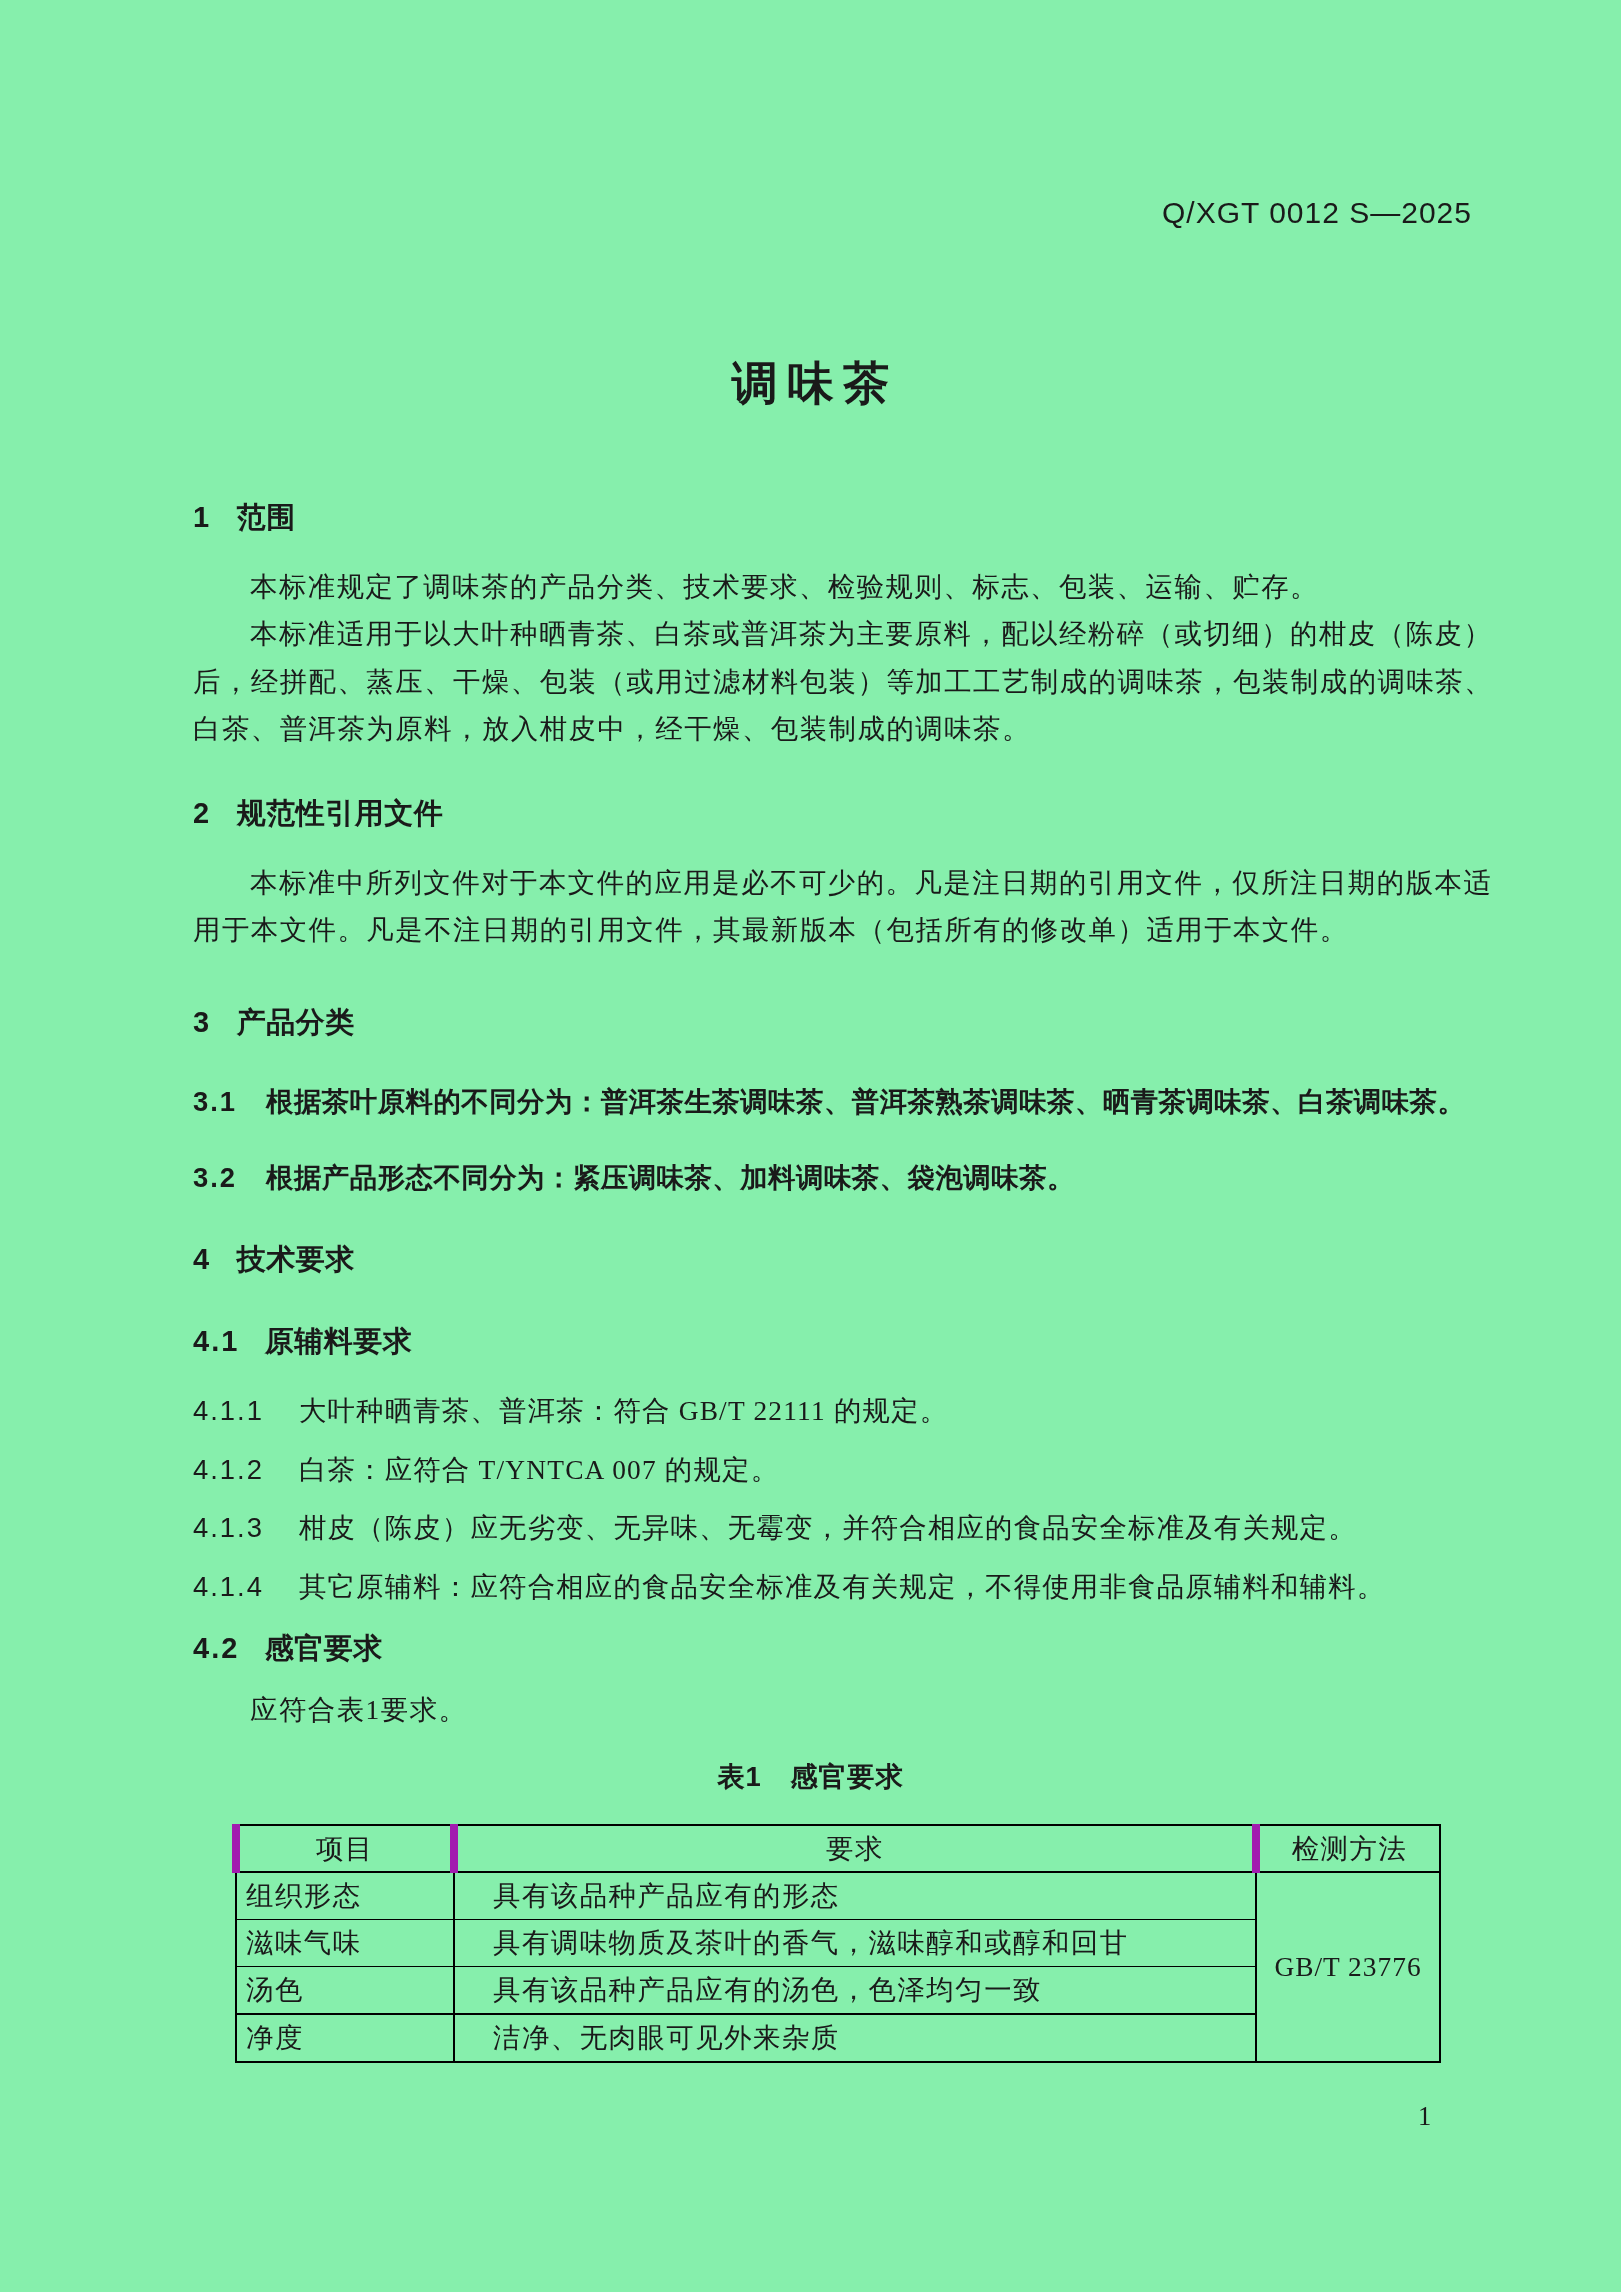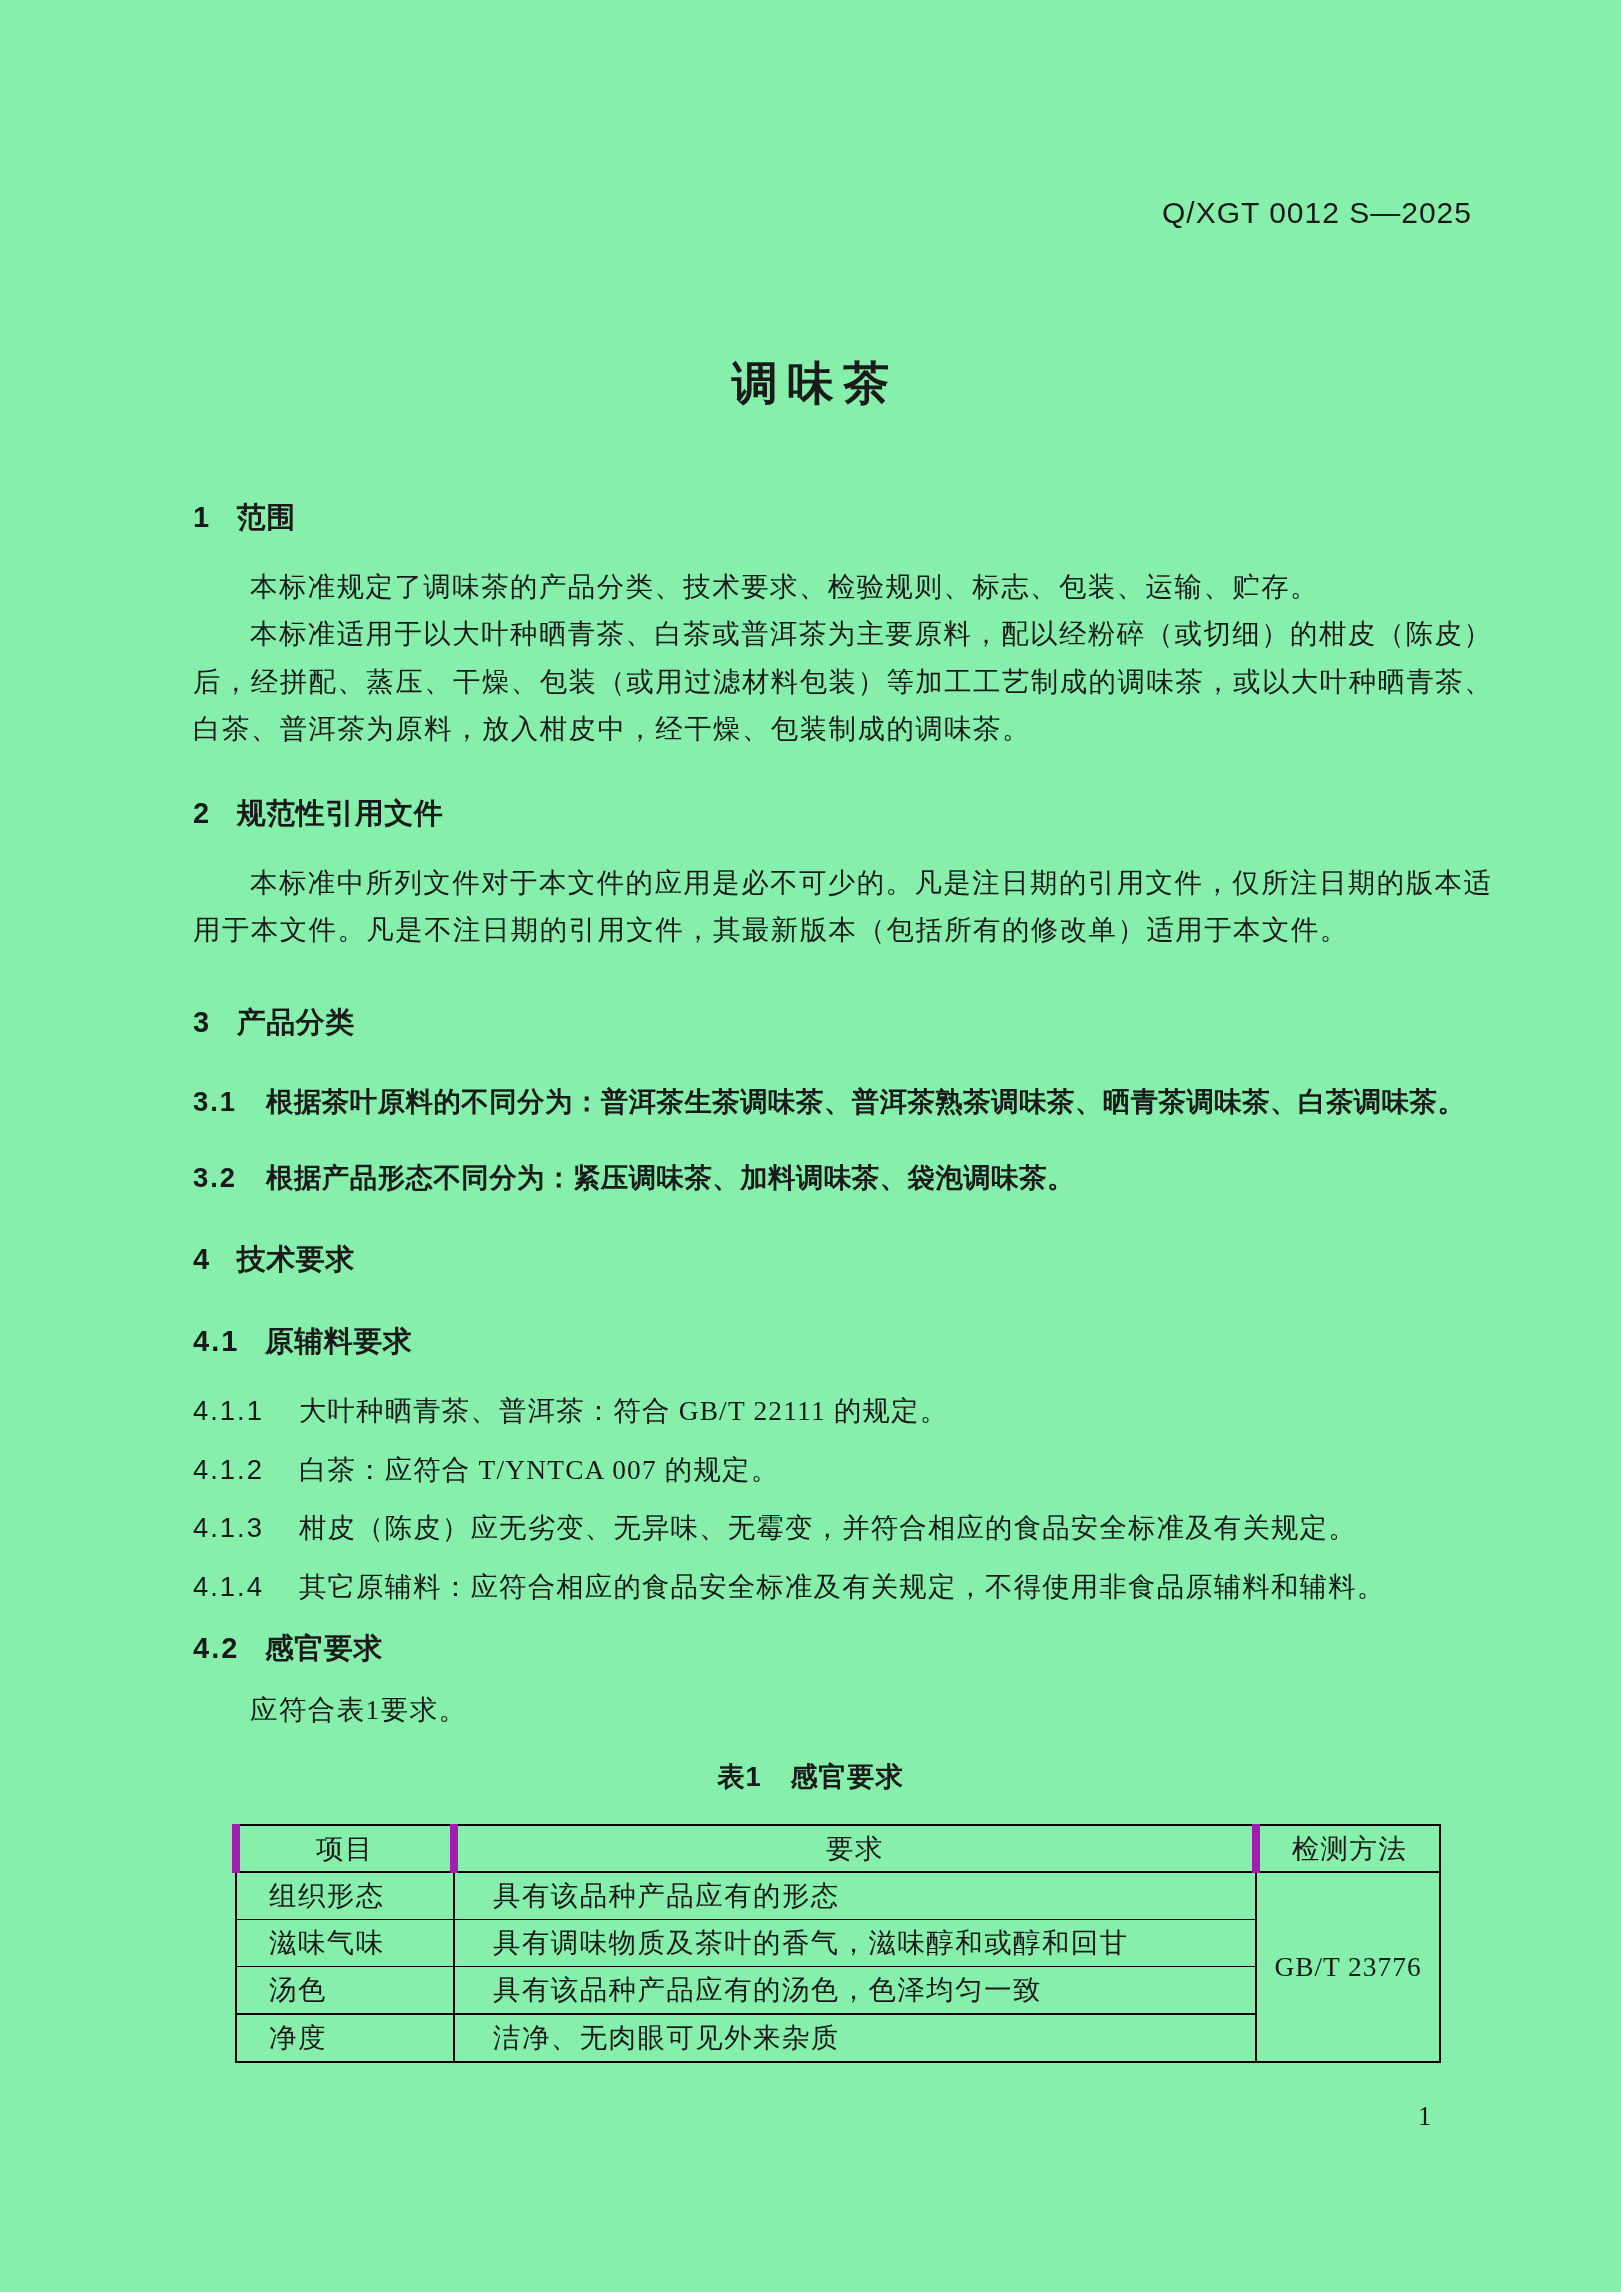--- a/index.html
+++ b/index.html
@@ -110,21 +110,21 @@
     border-left: 8px solid #a21caf;
     letter-spacing: 1.5px;
   }
   table.sensory td {
     height: 44px;
     border-left: 2px solid #000;
     border-top: 1px solid #000;
     vertical-align: middle;
     letter-spacing: 1.5px;
   }
-  table.sensory td.item { padding-left: 32px; }
+  table.sensory td.item { padding-left: 9px; }
   table.sensory td.req  { padding-left: 38px; }
   table.sensory tr.thick-top td { border-top: 2.9px solid #000; }
   table.sensory td.method {
     text-align: center;
     border-top: none;
     letter-spacing: 1px;
   }
 
   .page-number {
     position: absolute;
@@ -140,21 +140,21 @@
 
   <div class="doc-number">Q/XGT 0012 S—2025</div>
 
   <div class="doc-title">调味茶</div>
 
   <div class="heading" style="top:498px">
     <span class="hnum">1</span><span>范围</span>
   </div>
   <div class="body-line indent" style="top:570px">本标准规定了调味茶的产品分类、技术要求、检验规则、标志、包装、运输、贮存。</div>
   <div class="body-line indent" style="top:617px">本标准适用于以大叶种晒青茶、白茶或普洱茶为主要原料，配以经粉碎（或切细）的柑皮（陈皮）</div>
-  <div class="body-line" style="top:665px">后，经拼配、蒸压、干燥、包装（或用过滤材料包装）等加工工艺制成的调味茶，或以大叶种晒青茶、</div>
+  <div class="body-line" style="top:665px">后，经拼配、蒸压、干燥、包装（或用过滤材料包装）等加工工艺制成的调味茶，包装制成的调味茶、</div>
   <div class="body-line" style="top:712px">白茶、普洱茶为原料，放入柑皮中，经干燥、包装制成的调味茶。</div>
 
   <div class="heading" style="top:794px">
     <span class="hnum">2</span><span>规范性引用文件</span>
   </div>
   <div class="body-line indent" style="top:866px">本标准中所列文件对于本文件的应用是必不可少的。凡是注日期的引用文件，仅所注日期的版本适</div>
   <div class="body-line" style="top:913px">用于本文件。凡是不注日期的引用文件，其最新版本（包括所有的修改单）适用于本文件。</div>
 
   <div class="heading" style="top:1003px">
     <span class="hnum">3</span><span>产品分类</span>

